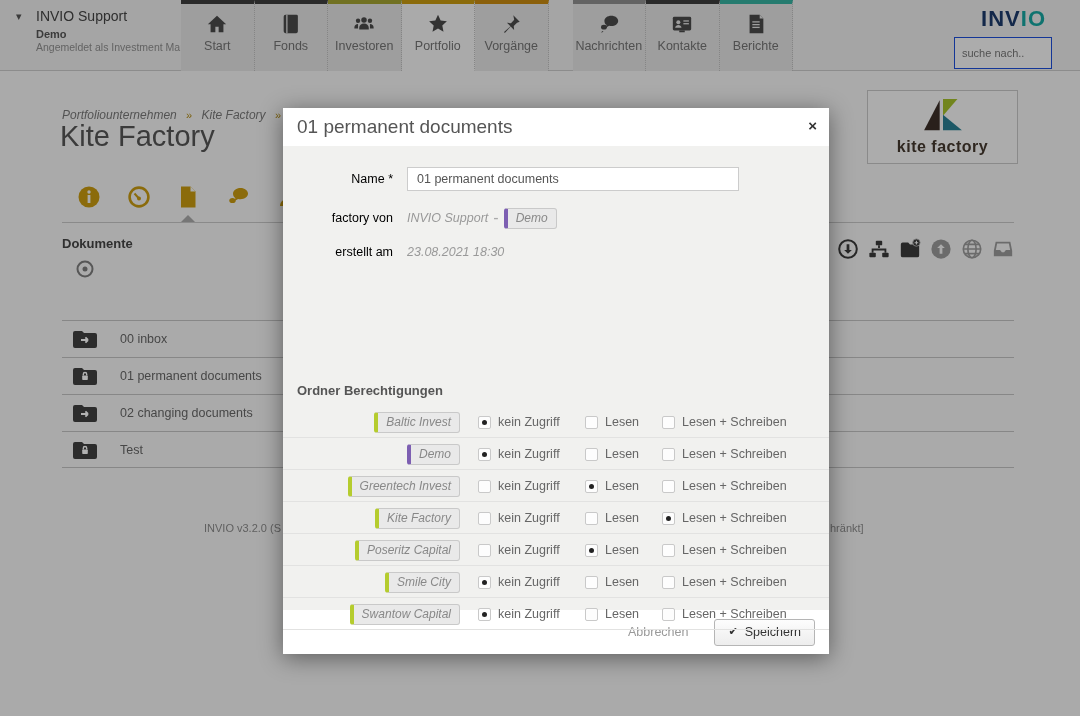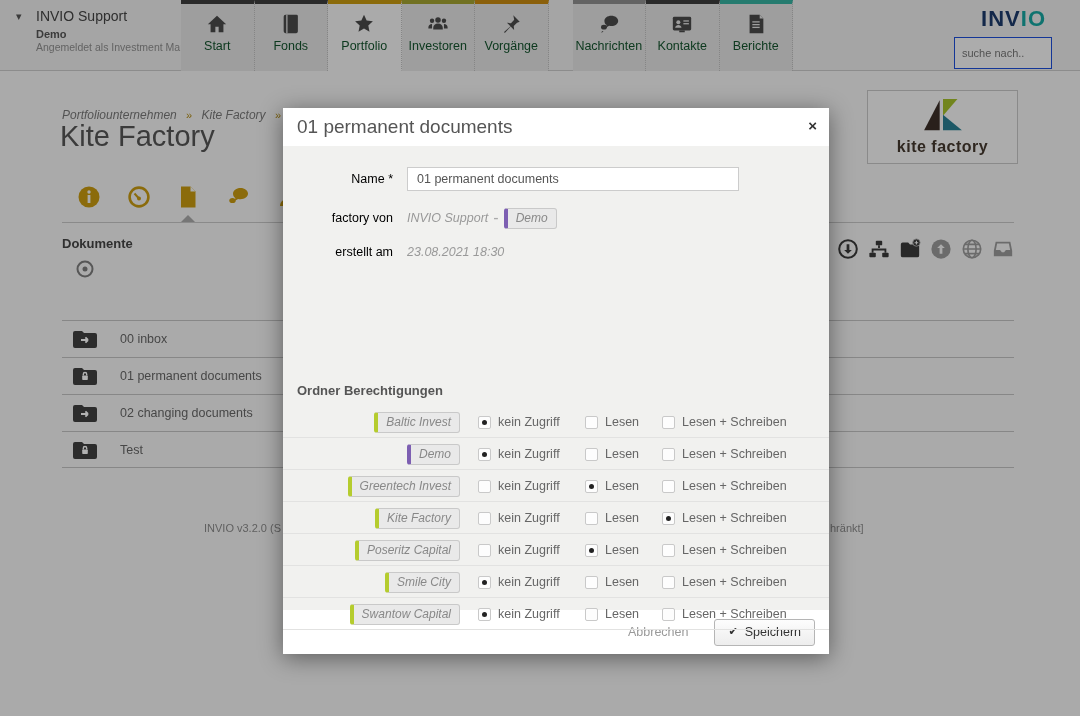--- a/index.html
+++ b/index.html
@@ -17,21 +17,21 @@
   .account .name { margin-left:20px; font-size:14px; color:#444; }
   .account .sub  { margin-left:20px; margin-top:4px; font-size:11px; font-weight:bold; color:#555; }
   .account .role { margin-left:20px; margin-top:1px; font-size:10.5px; color:#8e8e8e; }
 
   .tabs { position:absolute; left:181px; top:0; height:71px; display:flex; }
   .tab { width:73.5px; height:71px; background:#e2e2e2; border-top:4px solid #999;
     border-right:1px dotted #bfbfbf; display:flex; flex-direction:column; align-items:center;
     justify-content:flex-start; cursor:pointer; }
   .tab.active { background:#f4f4f4; border-bottom:1px solid #f4f4f4; }
   .tab .ticon { margin-top:9px; width:22px; height:22px; color:#4a4a4a; }
-  .tab .tlabel { margin-top:4px; font-size:12.5px; color:#14532d; }
+  .tab .tlabel { margin-top:4px; font-size:12.5px; color:#737373; }
   .tab svg { width:100%; height:100%; fill:currentColor; }
 
   .brand { position:absolute; right:34px; top:6px; font-size:22px; font-weight:bold; letter-spacing:1px; }
   .brand .p1 { color:#1c3a6b; } .brand .p2 { color:#16a5a0; }
   .searchbox { position:absolute; right:28px; top:37px; width:98px; height:32px;
     border:1px solid #1d4ed8; background:#f7f7f7; font-size:11px; color:#777;
     padding:0 7px; font-family:"Liberation Sans",sans-serif; }
 
   
   .breadcrumb { position:absolute; left:62px; top:108px; font-size:12px; font-style:italic; color:#777; }
@@ -131,37 +131,37 @@
         <span class="tlabel">Start</span>
       </div>
       <div class="tab" style="border-top-color: rgb(61, 61, 61);">
         <span class="ticon">
           <svg viewBox="0 0 24 24">
               <path d="M6 2h12a1.5 1.5 0 0 1 1.5 1.5V20A1.8 1.8 0 0 1 17.7 22H6a2 2 0 0 1-2-2V4a2 2 0 0 1 2-2z"></path>
               <rect x="6.8" y="2" width="1.4" height="20" fill="#e2e2e2"></rect>
             </svg></span>
         <span class="tlabel">Fonds</span>
       </div>
-      <div class="tab active" style="border-top-color: rgb(199, 154, 16);">
-        <span class="ticon">
-          <svg viewBox="0 0 24 24">
-              <path d="M12 2l2.9 6.3 6.8.8-5 4.6 1.3 6.8L12 17l-6 3.5 1.3-6.8-5-4.6 6.8-.8z"></path>
-            </svg></span>
-        <span class="tlabel">Portfolio</span>
-      </div>
       <div class="tab" style="border-top-color: rgb(163, 163, 50);">
         <span class="ticon">
           <svg viewBox="0 0 24 24">
               <circle cx="5.5" cy="8.5" r="2.4"></circle>
               <circle cx="18.5" cy="8.5" r="2.4"></circle>
               <circle cx="12" cy="7.5" r="3"></circle>
               <path d="M12 11.5c-3 0-5.2 1.9-5.2 4.7V18h10.4v-1.8c0-2.8-2.2-4.7-5.2-4.7z"></path>
               <path d="M5.5 12c-2.3 0-4 1.6-4 3.8V17h4M18.5 12c2.3 0 4 1.6 4 3.8V17h-4"></path>
             </svg></span>
         <span class="tlabel">Investoren</span>
+      </div>
+      <div class="tab active" style="border-top-color: rgb(199, 154, 16);">
+        <span class="ticon">
+          <svg viewBox="0 0 24 24">
+              <path d="M12 2l2.9 6.3 6.8.8-5 4.6 1.3 6.8L12 17l-6 3.5 1.3-6.8-5-4.6 6.8-.8z"></path>
+            </svg></span>
+        <span class="tlabel">Portfolio</span>
       </div>
       <div class="tab" style="border-top-color: rgb(199, 138, 16);">
         <span class="ticon">
           <svg viewBox="0 0 24 24">
               <path d="M14.5 2.5l7 7-2.9 1-3.6 3.6.4 4.4-3.8-3.8-6.3 7-.9-.9 7-6.3-3.8-3.8 4.4.4 3.5-3.7z"></path>
             </svg></span>
         <span class="tlabel">Vorgänge</span>
       </div>
       <div class="tab" style="border-top-color: rgb(143, 143, 143); margin-left: 24px;">
         <span class="ticon">

